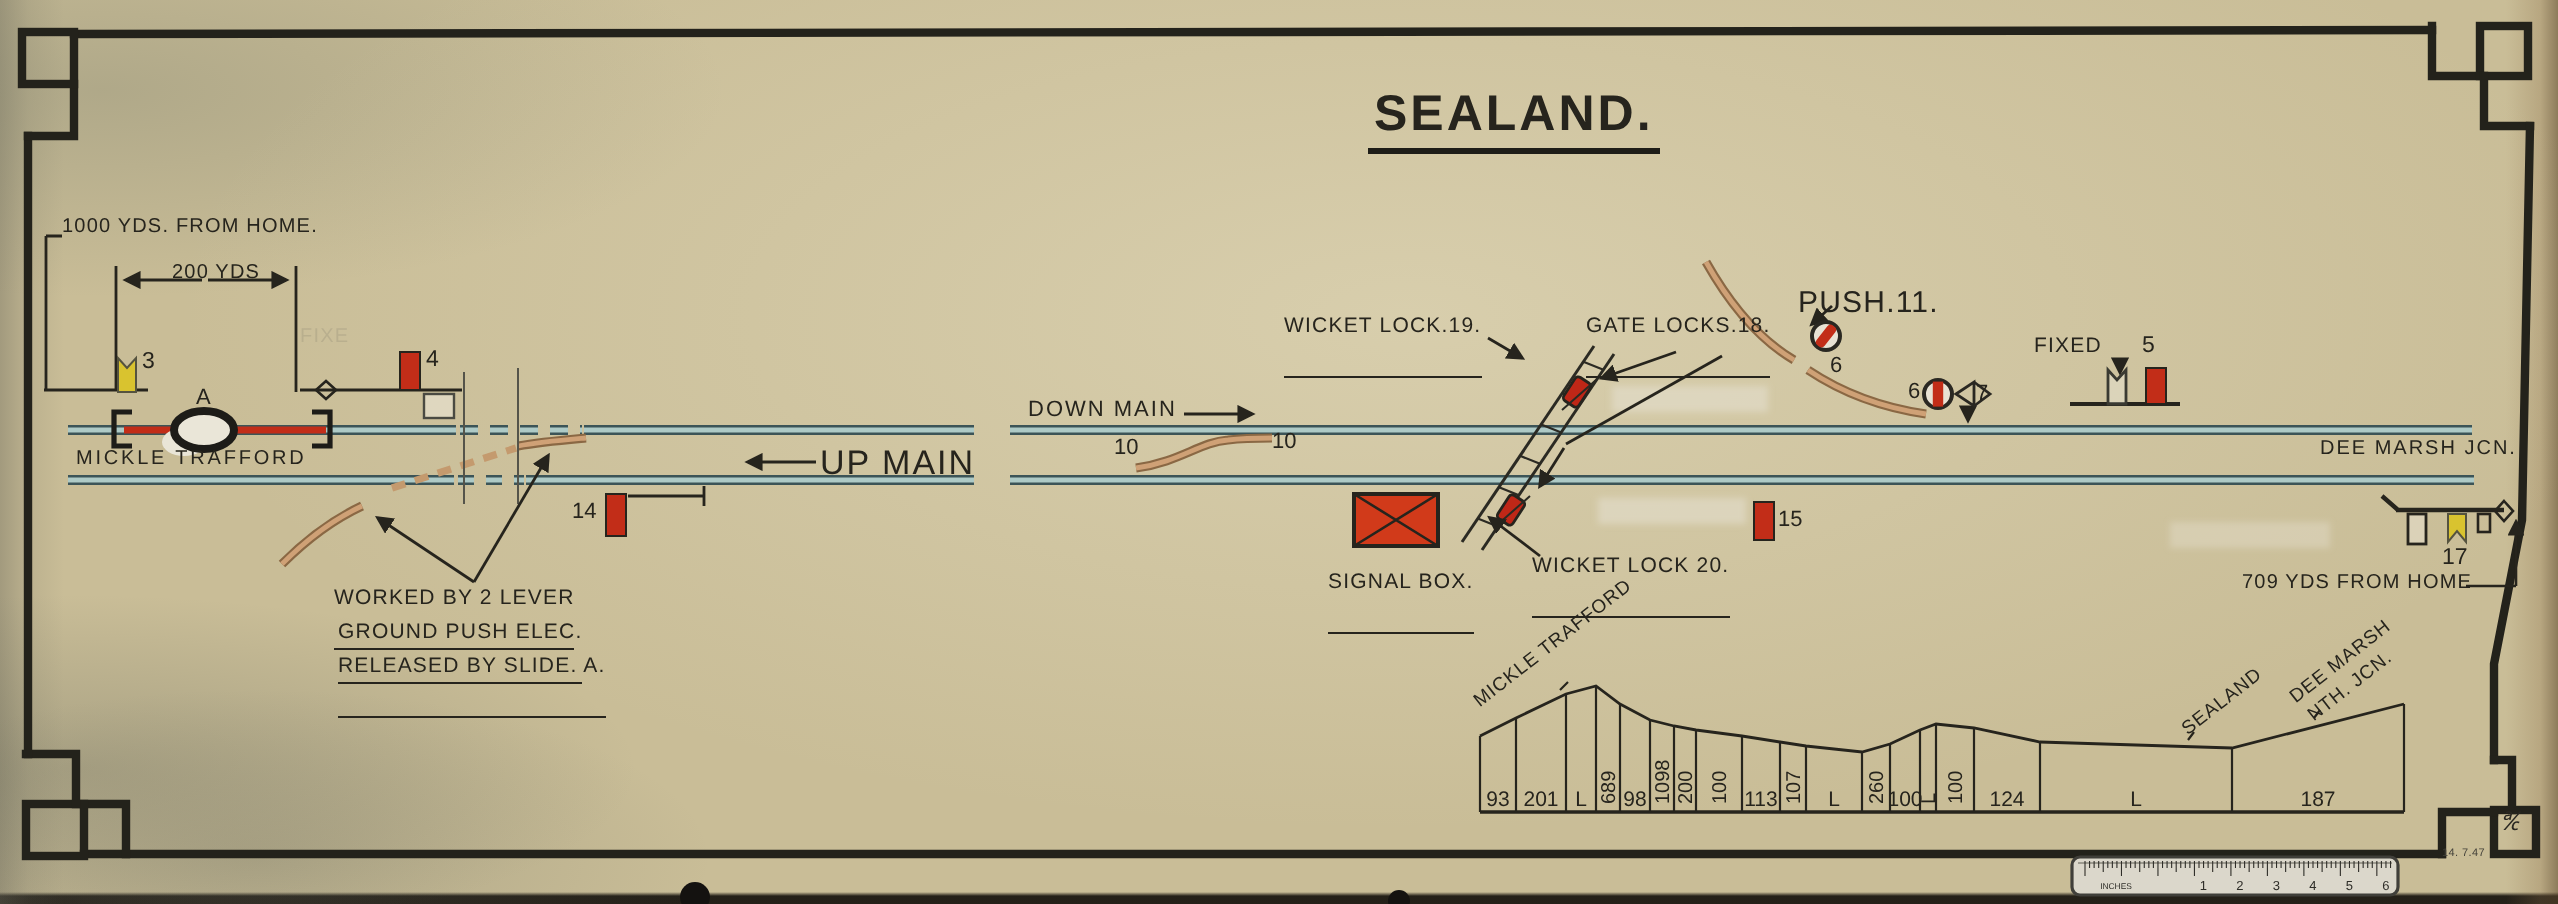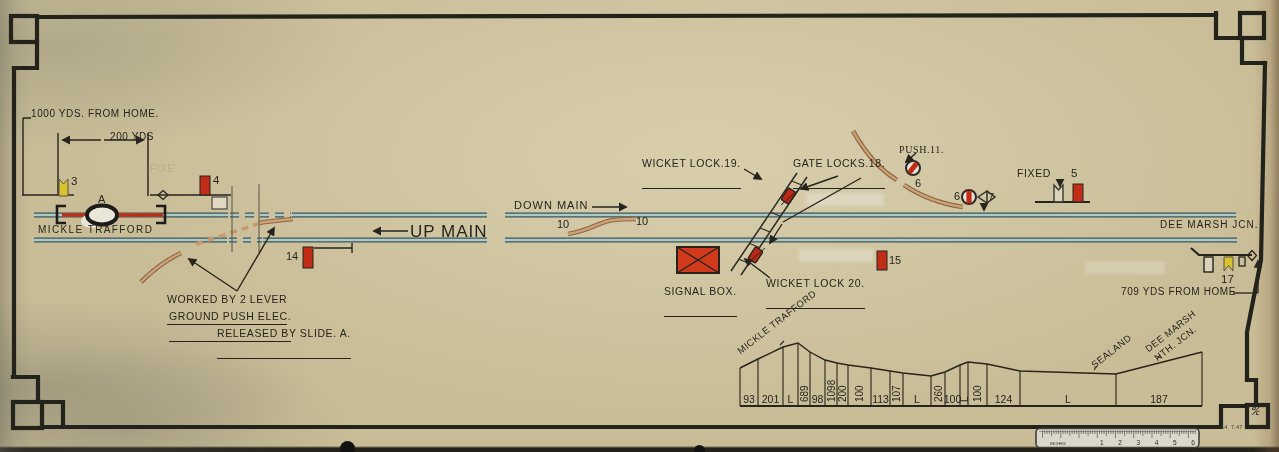--- a/index.html
+++ b/index.html
@@ -322,52 +322,53 @@
         <text x="1101.74" y="445" font-size="6.5" text-anchor="middle" fill="#2e2d28" font-family="&quot;Liberation Sans&quot;,sans-serif">1</text>
         <text x="1119.98" y="445" font-size="6.5" text-anchor="middle" fill="#2e2d28" font-family="&quot;Liberation Sans&quot;,sans-serif">2</text>
         <text x="1138.22" y="445" font-size="6.5" text-anchor="middle" fill="#2e2d28" font-family="&quot;Liberation Sans&quot;,sans-serif">3</text>
         <text x="1156.46" y="445" font-size="6.5" text-anchor="middle" fill="#2e2d28" font-family="&quot;Liberation Sans&quot;,sans-serif">4</text>
         <text x="1174.7" y="445" font-size="6.5" text-anchor="middle" fill="#2e2d28" font-family="&quot;Liberation Sans&quot;,sans-serif">5</text>
         <text x="1192.94" y="445" font-size="6.5" text-anchor="middle" fill="#2e2d28" font-family="&quot;Liberation Sans&quot;,sans-serif">6</text>
         <text x="1058" y="444.5" font-size="4.2" text-anchor="middle" fill="#2e2d28" font-family="&quot;Liberation Sans&quot;,sans-serif">INCHES</text>
       </g>
 </svg>
 
+<div class="lbl title" style="left:684px;top:44px;">SEALAND.</div>
 
 <div class="lbl" style="left:31px;top:108px;">1000 YDS. FROM HOME.</div>
-<div class="lbl" style="left:86px;top:131px;margin-left:24px;">200 YDS</div>
+<div class="lbl" style="left:86px;top:131px;">200 YDS</div>
 <div class="lbl num" style="left:71px;top:175px;">3</div>
 <div class="lbl num" style="left:213px;top:174px;">4</div>
 <div class="lbl num" style="left:98px;top:193px;font-size:11px;">A</div>
 <div class="lbl" style="left:38px;top:224px;letter-spacing:1.4px;">MICKLE  TRAFFORD</div>
 <div class="lbl ghost" style="left:150px;top:163px;">FIXE</div>
 
 <div class="lbl" style="left:410px;top:223px;font-size:17px;letter-spacing:1px;">UP MAIN</div>
 <div class="lbl" style="left:514px;top:199px;font-size:11px;letter-spacing:1px;">DOWN MAIN</div>
 <div class="lbl num" style="left:557px;top:218px;font-size:11px;">10</div>
 <div class="lbl num" style="left:636px;top:215px;font-size:11px;">10</div>
 
 <div class="lbl ul" style="left:642px;top:158px;font-size:10.5px;">WICKET LOCK.19.</div>
 <div class="lbl ul" style="left:793px;top:158px;font-size:10.5px;">GATE LOCKS.18.</div>
-<div class="lbl" style="left:899px;top:144px;font-size:10px;font-family:Liberation Serif, serif;">PUSH.11.</div>
+<div class="lbl" style="left:899px;top:144px;font-size:15px;">PUSH.11.</div>
 <div class="lbl num" style="left:915px;top:177px;font-size:11px;">6</div>
 <div class="lbl num" style="left:954px;top:190px;font-size:11px;">6</div>
 <div class="lbl num" style="left:988px;top:191px;font-size:11px;">7</div>
 <div class="lbl" style="left:1017px;top:168px;font-size:10.5px;">FIXED</div>
 <div class="lbl num" style="left:1071px;top:167px;">5</div>
 <div class="lbl" style="left:1160px;top:219px;letter-spacing:1px;">DEE  MARSH  JCN.</div>
 
 <div class="lbl ul" style="left:664px;top:286px;font-size:10.5px;">SIGNAL BOX.</div>
 <div class="lbl ul" style="left:766px;top:278px;font-size:10.5px;">WICKET LOCK 20.</div>
 <div class="lbl num" style="left:286px;top:250px;font-size:11px;">14</div>
 <div class="lbl num" style="left:889px;top:254px;font-size:11px;">15</div>
 
 <div class="lbl ul" style="left:167px;top:294px;font-size:10.5px;">WORKED  BY  2 LEVER</div>
 <div class="lbl ul" style="left:169px;top:311px;font-size:10.5px;">GROUND  PUSH  ELEC.</div>
-<div class="lbl ul" style="left:169px;top:328px;font-size:10.5px;margin-left:48px;">RELEASED  BY  SLIDE. A.</div>
+<div class="lbl ul" style="left:169px;top:328px;font-size:10.5px;">RELEASED  BY  SLIDE. A.</div>
 
 <div class="lbl num" style="left:1221px;top:273px;">17</div>
 <div class="lbl" style="left:1121px;top:286px;">709 YDS FROM  HOME</div>
 
 <div class="lbl diag" style="left:742px;top:346px;">MICKLE TRAFFORD</div>
 <div class="lbl diag" style="left:1096px;top:360px;">SEALAND</div>
 <div class="lbl diag" style="left:1150px;top:344px;">DEE MARSH</div>
 <div class="lbl diag" style="left:1159px;top:353px;">NTH. JCN.</div>
 
 <div class="lbl tiny" style="left:1221px;top:424px;">14. 7.47</div>

